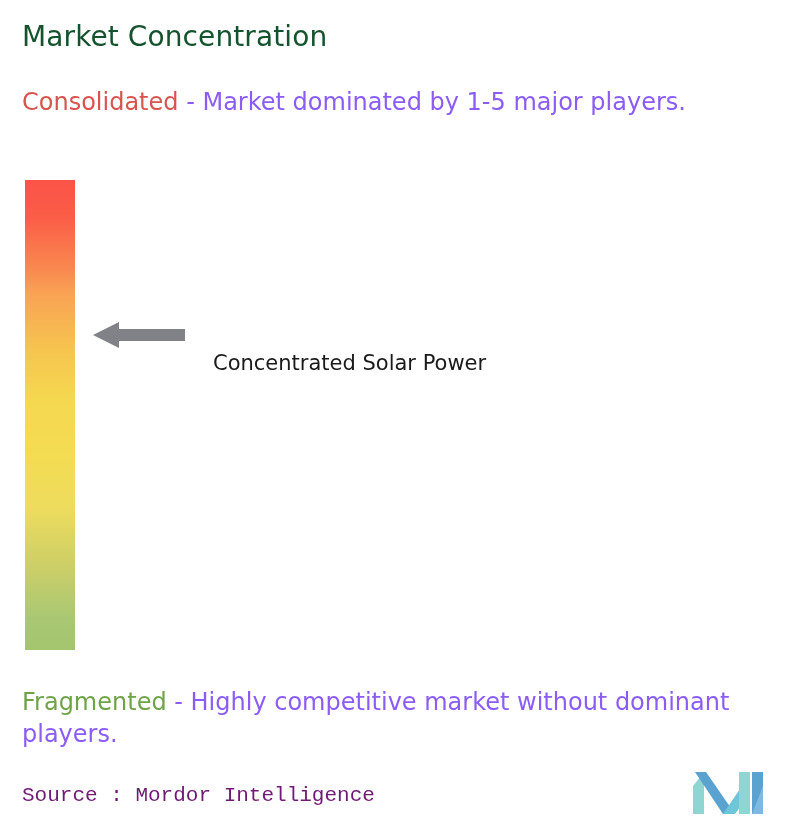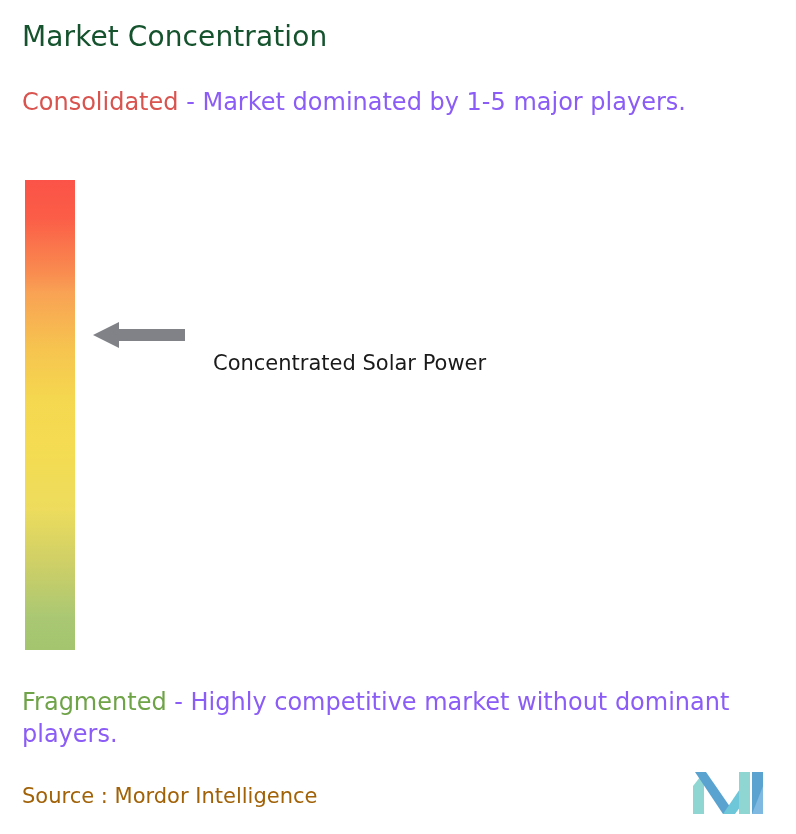--- a/index.html
+++ b/index.html
@@ -95,22 +95,23 @@
     color: #1a1a1a;
     margin-top: 44px;
   }
 
   #footer-source {
     position: absolute;
     left: 22px;
     top: 782px;
     font-size: 21px;
     line-height: 28px;
-    color: #a16207;
+    color: #701a75;
     white-space: nowrap;
+    font-family: Liberation Mono, monospace;
   }
 
   #brand-logo {
     position: absolute;
     left: 693px;
     top: 772px;
     width: 78px;
     height: 42px;
   }
 </style>

